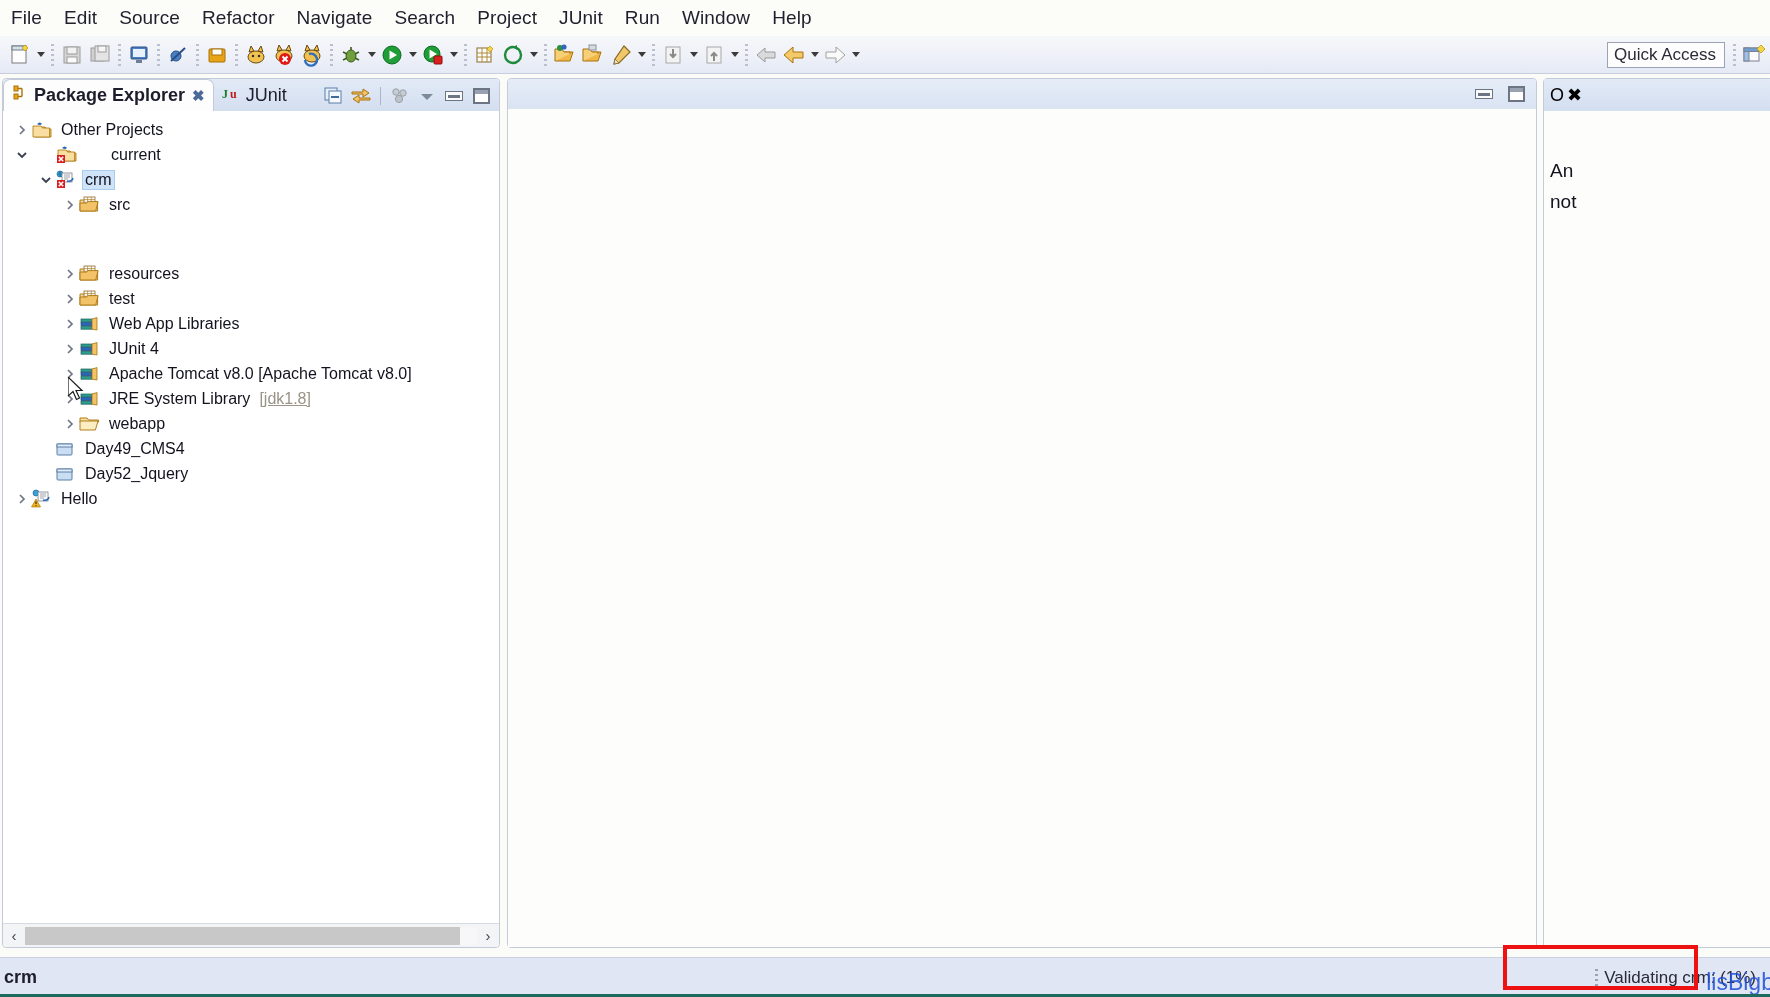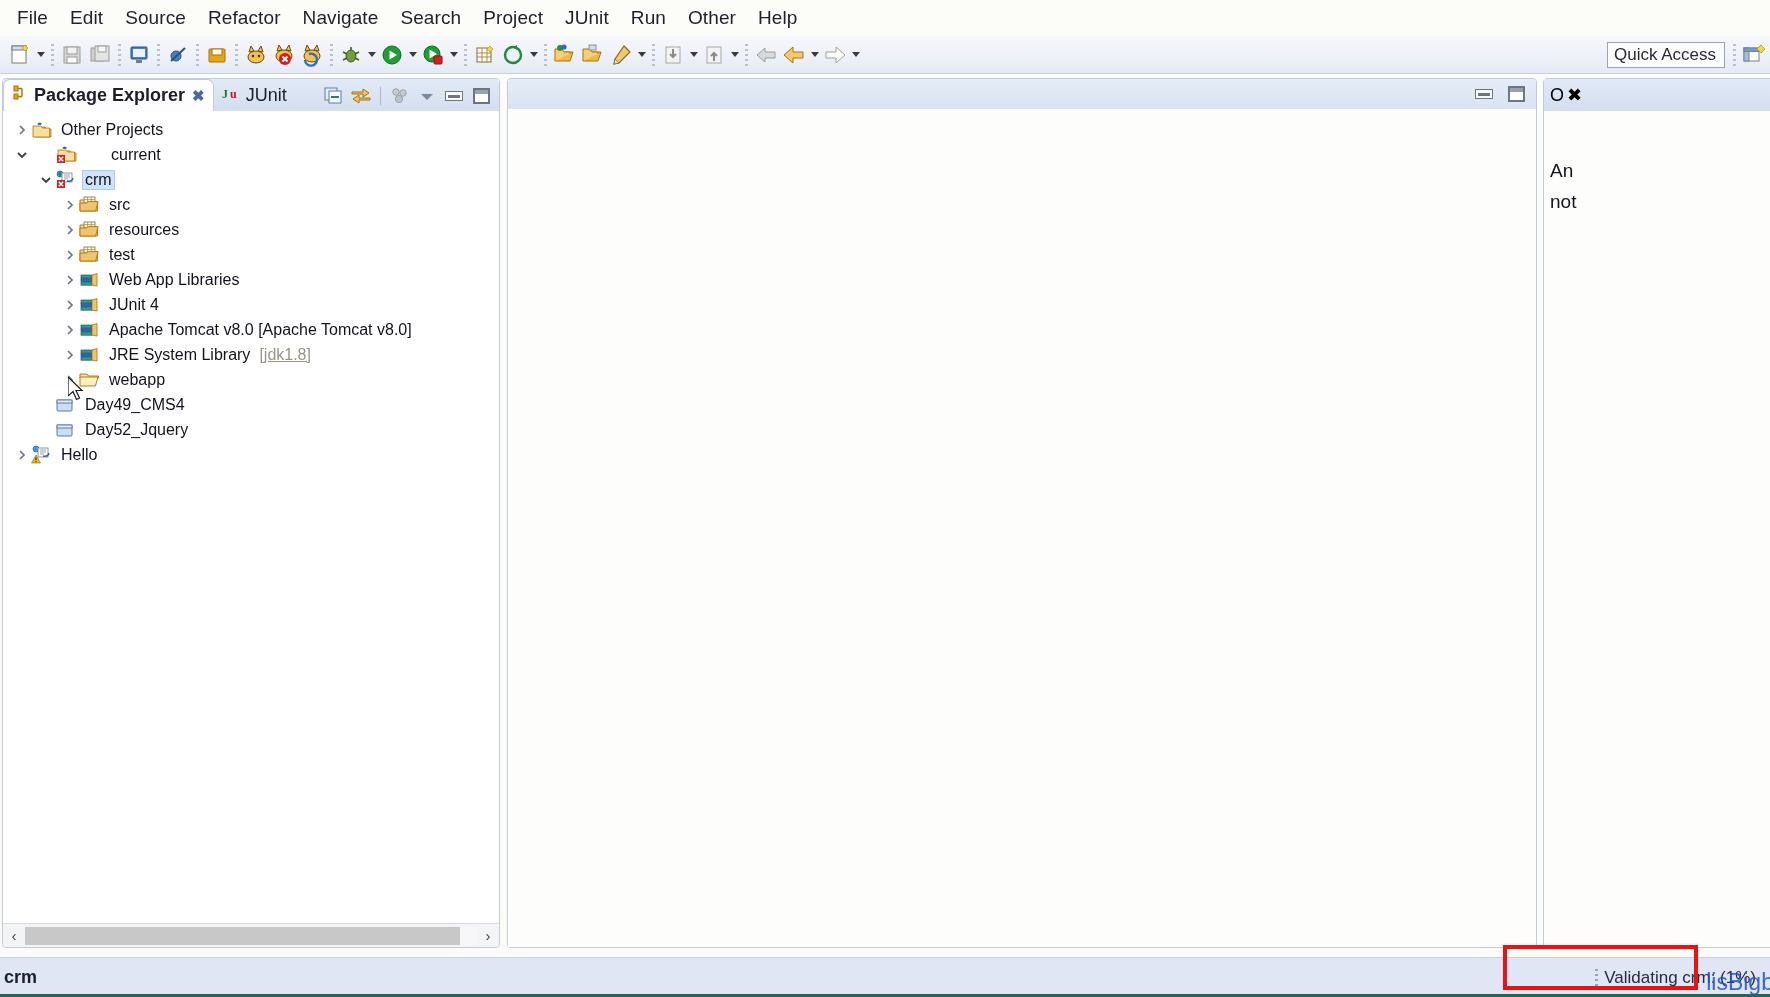--- a/index.html
+++ b/index.html
@@ -14,21 +14,20 @@
     width: 1770px; height: 997px;
     background: #fbfbf8;
   }
 
   
   .menubar {
     position: absolute; left: 0; top: 0;
     width: 1770px; height: 36px;
     background: #fcfcf8;
     display: flex; align-items: center;
-    padding-left: 6px;
   }
   .menu-item {
     font-size: 19px;
     color: #1f1f2e;
     padding: 3px 11px;
     white-space: nowrap;
     letter-spacing: 0.1px;
   }
 
   
@@ -311,21 +310,21 @@
   <div class="menubar" id="menubar">
       <div class="menu-item">File</div>
       <div class="menu-item">Edit</div>
       <div class="menu-item">Source</div>
       <div class="menu-item">Refactor</div>
       <div class="menu-item">Navigate</div>
       <div class="menu-item">Search</div>
       <div class="menu-item">Project</div>
       <div class="menu-item">JUnit</div>
       <div class="menu-item">Run</div>
-      <div class="menu-item">Other</div>
+      <div class="menu-item">Window</div>
       <div class="menu-item">Help</div>
     </div>
 
   <div class="toolbar">
 
     <div class="tb-btn">
       <svg width="24" height="24" viewBox="0 0 24 24">
         <rect x="4" y="3" width="14" height="17" fill="#fdfdfd" stroke="#7a7a7a" stroke-width="1"></rect>
         <rect x="4" y="3" width="14" height="4" fill="#cfe0f2" stroke="#7a7a7a" stroke-width="1"></rect>
         <polygon points="17,2 20,5 17,8 14,5" fill="#f5d547" stroke="#b59a13" stroke-width="0.8"></polygon>
@@ -631,21 +630,21 @@
             </svg>
           </span>
           <span class="ticon"><svg width="22" height="20" viewBox="0 0 22 20">
               <path d="M1 5 h7 l1.6 2 h9 v9 h-17.6Z" fill="#f7daa0" stroke="#a9730a" stroke-width="0.9"></path>
               <rect x="5" y="2" width="11" height="8" fill="#fdfdfd" stroke="#8a6a2a" stroke-width="0.8"></rect>
               <path d="M5 4.6 H16 M5 7.3 H16 M8.6 2 V10 M12.3 2 V10" stroke="#b08b3a" stroke-width="0.8"></path>
               <path d="M1 8 h6.5 l1.6 -1.4 h10 l-2.4 9.4 h-15.7Z" fill="#f2c369" stroke="#a9730a" stroke-width="0.9"></path>
             </svg></span>
           <span class="tlabel">src</span>
         </div>
-        <div class="trow" style="padding-left: 54px;">
+        <div class="trow" style="padding-left: 54px; margin-top: 44px;">
           <span class="twist">
             <svg width="12" height="12" viewBox="0 0 12 12">
               <polyline points="4,2 8,6 4,10" fill="none" stroke="#6d7584" stroke-width="1.7"></polyline>
             </svg>
           </span>
           <span class="ticon"><svg width="22" height="20" viewBox="0 0 22 20">
               <path d="M1 5 h7 l1.6 2 h9 v9 h-17.6Z" fill="#f7daa0" stroke="#a9730a" stroke-width="0.9"></path>
               <rect x="5" y="2" width="11" height="8" fill="#fdfdfd" stroke="#8a6a2a" stroke-width="0.8"></rect>
               <path d="M5 4.6 H16 M5 7.3 H16 M8.6 2 V10 M12.3 2 V10" stroke="#b08b3a" stroke-width="0.8"></path>
               <path d="M1 8 h6.5 l1.6 -1.4 h10 l-2.4 9.4 h-15.7Z" fill="#f2c369" stroke="#a9730a" stroke-width="0.9"></path>

